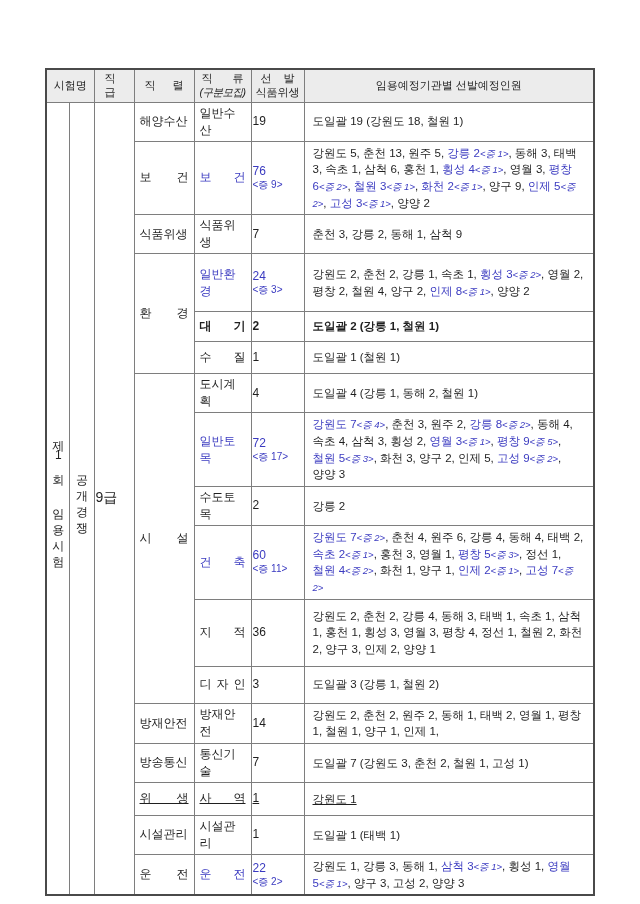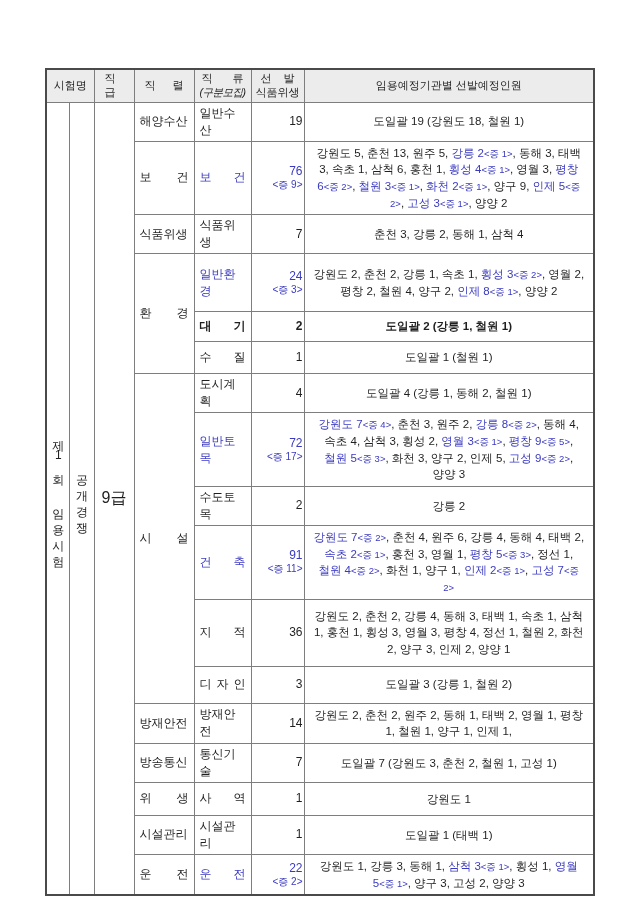--- a/index.html
+++ b/index.html
@@ -15,34 +15,34 @@
     background:#ececec;font-weight:400;font-size:11px;line-height:1.25;
     padding:2px 3px;text-align:center;vertical-align:middle;
   }
   .spread{text-align:justify;text-align-last:justify;}
   th.spread{padding:2px 10px;}
   .hdr-sub{font-size:10.5px;letter-spacing:-0.5px;font-style:italic;}
   .label-cell{
     font-size:12px;padding:2px 5px;vertical-align:middle;
     text-align:justify;text-align-last:justify;
   }
-  .center-cell{font-size:16px;text-align:center;vertical-align:middle;}
+  .center-cell{font-size:14px;text-align:left;vertical-align:middle;}
   .vert-cell{vertical-align:middle;text-align:center;padding:2px 0;}
   .vert-text{
     writing-mode:vertical-lr;text-orientation:upright;
     margin:0 auto;font-size:12px;letter-spacing:4px;line-height:1.1;
   }
-  .count-cell{font-size:12px;text-align:right;vertical-align:middle;line-height:1.25;margin-top:47px;}
+  .count-cell{font-size:12px;text-align:left;vertical-align:middle;line-height:1.25;margin-top:47px;}
   .count-sub{font-size:10px;}
   .agency-cell{
     font-size:11.5px;line-height:1.45;padding:3px 8px;
-    text-align:center;vertical-align:middle;word-break:keep-all;
+    text-align:left;vertical-align:middle;word-break:keep-all;
   }
   .blue{color:var(--blue);}
-  .sub-inline{font-size:9.5px;}
+  .sub-inline{font-size:9.5px;font-style:italic;}
 </style>
 </head>
 <body>
 
 <div class="page">
   <table>
     <colgroup>
       <col style="width:23px">
         <col style="width:25px">
         <col style="width:40px">
@@ -91,21 +91,21 @@
             <div class="count-sub">&lt;증 9&gt;</div>
           </td>
           <td class="agency-cell"><span>강원도 5, 춘천 13, 원주 5, </span><span class="blue">강릉 2</span><span class="sub-inline blue">&lt;증 1&gt;</span><span>, 동해 3, 태백 3, 속초 1, 삼척 6, 홍천 1, </span><span class="blue">횡성 4</span><span class="sub-inline blue">&lt;증 1&gt;</span><span>, 영월 3, </span><span class="blue">평창 6</span><span class="sub-inline blue">&lt;증 2&gt;</span><span>, </span><span class="blue">철원 3</span><span class="sub-inline blue">&lt;증 1&gt;</span><span>, </span><span class="blue">화천 2</span><span class="sub-inline blue">&lt;증 1&gt;</span><span>, 양구 9, </span><span class="blue">인제 5</span><span class="sub-inline blue">&lt;증 2&gt;</span><span>, </span><span class="blue">고성 3</span><span class="sub-inline blue">&lt;증 1&gt;</span><span>, 양양 2</span></td>
         </tr>
         <tr style="height: 32px;">
           <td class="label-cell" rowspan="1">식품위생</td>
           <td class="label-cell">식품위생</td>
           <td class="count-cell">
             <div>7</div>
           </td>
-          <td class="agency-cell"><span>춘천 3, 강릉 2, 동해 1, 삼척 4</span></td>
+          <td class="agency-cell"><span>춘천 3, 강릉 2, 동해 1, 삼척 9</span></td>
         </tr>
         <tr style="height: 58px;">
           <td class="label-cell" rowspan="3">환 경</td>
           <td class="label-cell blue">일반환경</td>
           <td class="count-cell blue">
             <div>24</div>
             <div class="count-sub">&lt;증 3&gt;</div>
           </td>
           <td class="agency-cell"><span>강원도 2, 춘천 2, 강릉 1, 속초 1, </span><span class="blue">횡성 3</span><span class="sub-inline blue">&lt;증 2&gt;</span><span>, 영월 2, 평창 2, 철원 4, 양구 2, </span><span class="blue">인제 8</span><span class="sub-inline blue">&lt;증 1&gt;</span><span>, 양양 2</span></td>
         </tr>
@@ -142,21 +142,21 @@
         <tr style="height: 31px;">
           <td class="label-cell">수도토목</td>
           <td class="count-cell">
             <div>2</div>
           </td>
           <td class="agency-cell"><span>강릉 2</span></td>
         </tr>
         <tr style="height: 70px;">
           <td class="label-cell blue">건 축</td>
           <td class="count-cell blue">
-            <div>91</div>
+            <div>60</div>
             <div class="count-sub">&lt;증 11&gt;</div>
           </td>
           <td class="agency-cell"><span class="blue">강원도 7</span><span class="sub-inline blue">&lt;증 2&gt;</span><span>, 춘천 4, 원주 6, 강릉 4, 동해 4, 태백 2, </span><span class="blue">속초 2</span><span class="sub-inline blue">&lt;증 1&gt;</span><span>, 홍천 3, 영월 1, </span><span class="blue">평창 5</span><span class="sub-inline blue">&lt;증 3&gt;</span><span>, 정선 1, </span><span class="blue">철원 4</span><span class="sub-inline blue">&lt;증 2&gt;</span><span>, 화천 1, 양구 1, </span><span class="blue">인제 2</span><span class="sub-inline blue">&lt;증 1&gt;</span><span>, </span><span class="blue">고성 7</span><span class="sub-inline blue">&lt;증 2&gt;</span></td>
         </tr>
         <tr style="height: 67px;">
           <td class="label-cell">지 적</td>
           <td class="count-cell">
             <div>36</div>
           </td>
           <td class="agency-cell"><span>강원도 2, 춘천 2, 강릉 4, 동해 3, 태백 1, 속초 1, 삼척 1, 홍천 1, 횡성 3, 영월 3, 평창 4, 정선 1, 철원 2, 화천 2, 양구 3, 인제 2, 양양 1</span></td>
@@ -177,21 +177,21 @@
           <td class="agency-cell"><span>강원도 2, 춘천 2, 원주 2, 동해 1, 태백 2, 영월 1, 평창 1, 철원 1, 양구 1, 인제 1,</span></td>
         </tr>
         <tr style="height: 34px;">
           <td class="label-cell" rowspan="1">방송통신</td>
           <td class="label-cell">통신기술</td>
           <td class="count-cell">
             <div>7</div>
           </td>
           <td class="agency-cell"><span>도일괄 7 (강원도 3, 춘천 2, 철원 1, 고성 1)</span></td>
         </tr>
-        <tr style="height: 33px;">
+        <tr style="height: 33px; text-decoration: underline;">
           <td class="label-cell" rowspan="1">위 생</td>
           <td class="label-cell">사 역</td>
           <td class="count-cell">
             <div>1</div>
           </td>
           <td class="agency-cell"><span>강원도 1</span></td>
         </tr>
         <tr style="height: 32px; padding-left: 26px;">
           <td class="label-cell" rowspan="1">시설관리</td>
           <td class="label-cell">시설관리</td>

